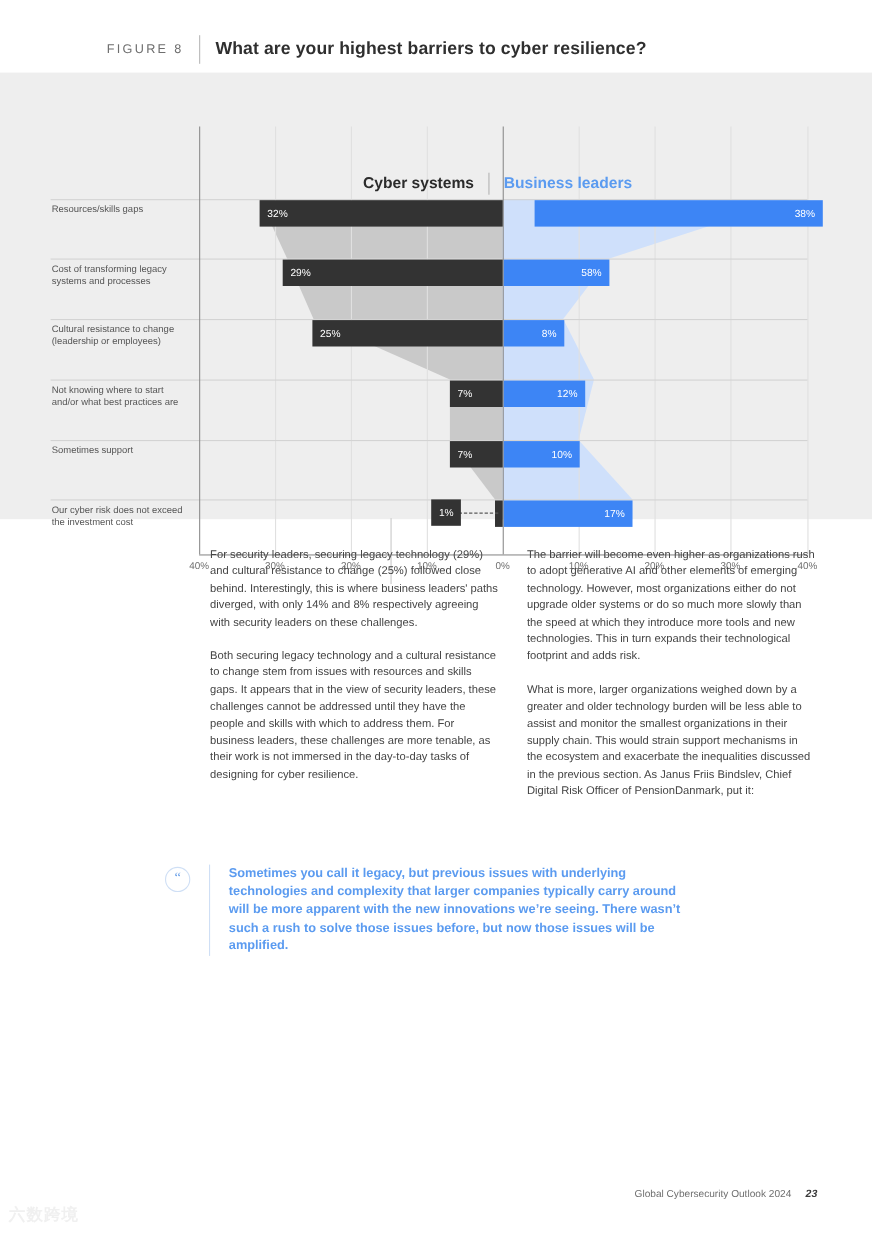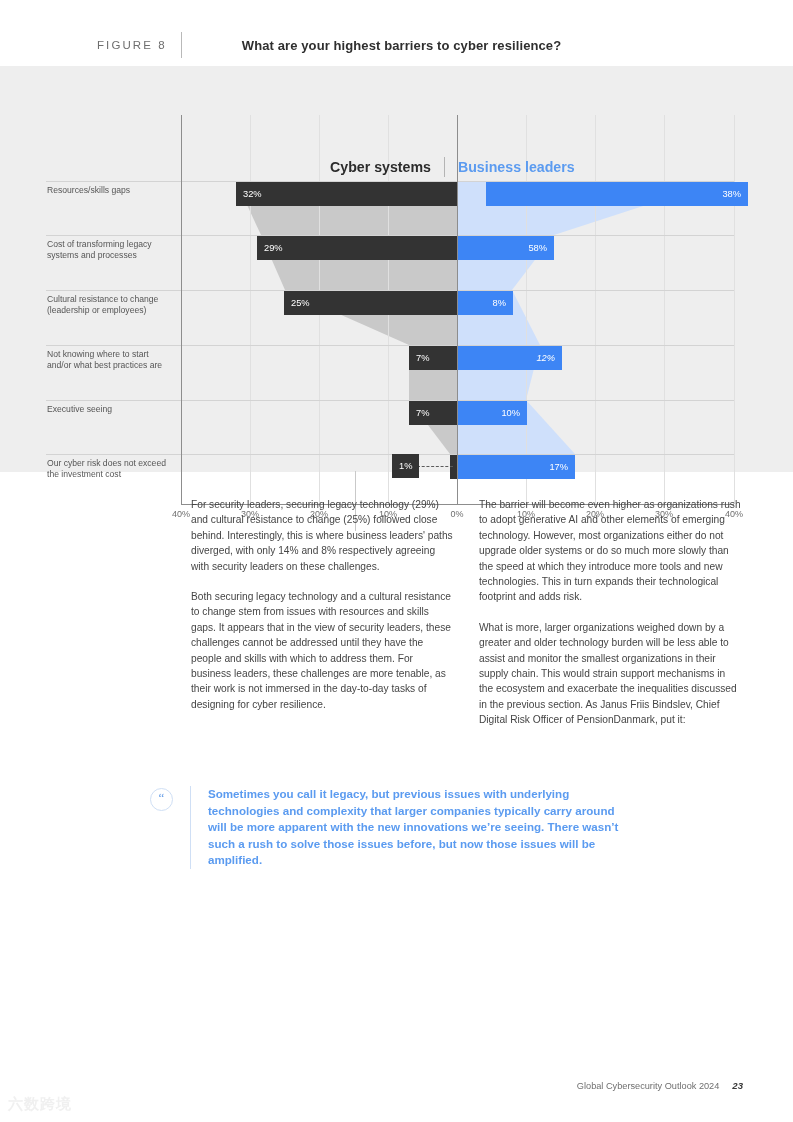--- a/index.html
+++ b/index.html
@@ -6,21 +6,21 @@
   body{
     width:793px;height:1122px;background:#ffffff;
     font-family:"Liberation Sans","DejaVu Sans",sans-serif;
     color:#3b3b3b;position:relative;overflow:hidden;
   }
 
   
   #fig-header{position:absolute;left:0;top:30px;width:793px;height:30px;display:flex;align-items:center;}
   #fig-tag{margin-left:97px;font-size:11.5px;letter-spacing:2.1px;color:#6e6e6e;font-weight:400;}
   #fig-rule{width:1px;height:26px;background:#b9b9b9;margin:0 14px 0 14px;}
-  #fig-title{font-size:13px;font-weight:700;color:#2f2f2f;letter-spacing:.1px;margin-left:46px;}
+  #fig-title{font-size:16px;font-weight:700;color:#2f2f2f;letter-spacing:.1px;}
 
   
   #chart-panel{position:absolute;left:0;top:66px;width:793px;height:406px;background:#eeeeee;}
 
   #legend{position:absolute;left:330px;top:90px;display:flex;align-items:center;height:22px;}
   .legend-label{font-size:14.2px;font-weight:700;}
   #legend-cyber{color:#2b2b2b;}
   #legend-sep{width:1px;height:20px;background:#b4b4b4;margin:0 13px;}
   #legend-business{color:#5b9bf0;}
   .row-sep{position:absolute;left:46px;width:688px;height:1px;background:#d3d3d3;}
@@ -111,21 +111,21 @@
   <div id="legend">
     <span class="legend-label" id="legend-cyber">Cyber systems</span>
     <span id="legend-sep"></span>
     <span class="legend-label" id="legend-business">Business leaders</span>
   </div>
 
   <div class="row-label" style="top:119px;">Resources/skills gaps</div>
   <div class="row-label" style="top:173px;">Cost of transforming legacy systems and processes</div>
   <div class="row-label" style="top:228px;">Cultural resistance to change (leadership or employees)</div>
   <div class="row-label" style="top:283px;">Not knowing where to start and/or what best practices are</div>
-  <div class="row-label" style="top:338px;">Executive seeing</div>
+  <div class="row-label" style="top:338px;">Sometimes support</div>
   <div class="row-label" style="top:392px;">Our cyber risk does not exceed the investment cost</div>
 
   <div class="bar bar-dark" style="left:236px;top:116px;width:221px;">
     <span class="bar-val">32%</span>
   </div>
   <div class="bar bar-dark" style="left:257px;top:170px;width:200px;">
     <span class="bar-val">29%</span>
   </div>
   <div class="bar bar-dark" style="left:284px;top:225px;width:173px;">
     <span class="bar-val">25%</span>
@@ -144,21 +144,21 @@
 
   <div class="bar bar-blue" style="left:458px;top:116px;width:262px;margin-left:28px;">
     <span class="bar-val">38%</span>
   </div>
   <div class="bar bar-blue" style="left:458px;top:170px;width:96px;">
     <span class="bar-val">58%</span>
   </div>
   <div class="bar bar-blue" style="left:458px;top:225px;width:55px;">
     <span class="bar-val">8%</span>
   </div>
-  <div class="bar bar-blue" style="left:458px;top:280px;width:104px;font-style:italic;">
+  <div class="bar bar-blue" style="left:458px;top:280px;width:74px;">
     <span class="bar-val">12%</span>
   </div>
   <div class="bar bar-blue" style="left:458px;top:335px;width:69px;">
     <span class="bar-val">10%</span>
   </div>
   <div class="bar bar-blue" style="left:458px;top:389px;width:117px;">
     <span class="bar-val">17%</span>
   </div>
 
   <div class="tick" style="left:181px;">40%</div>

